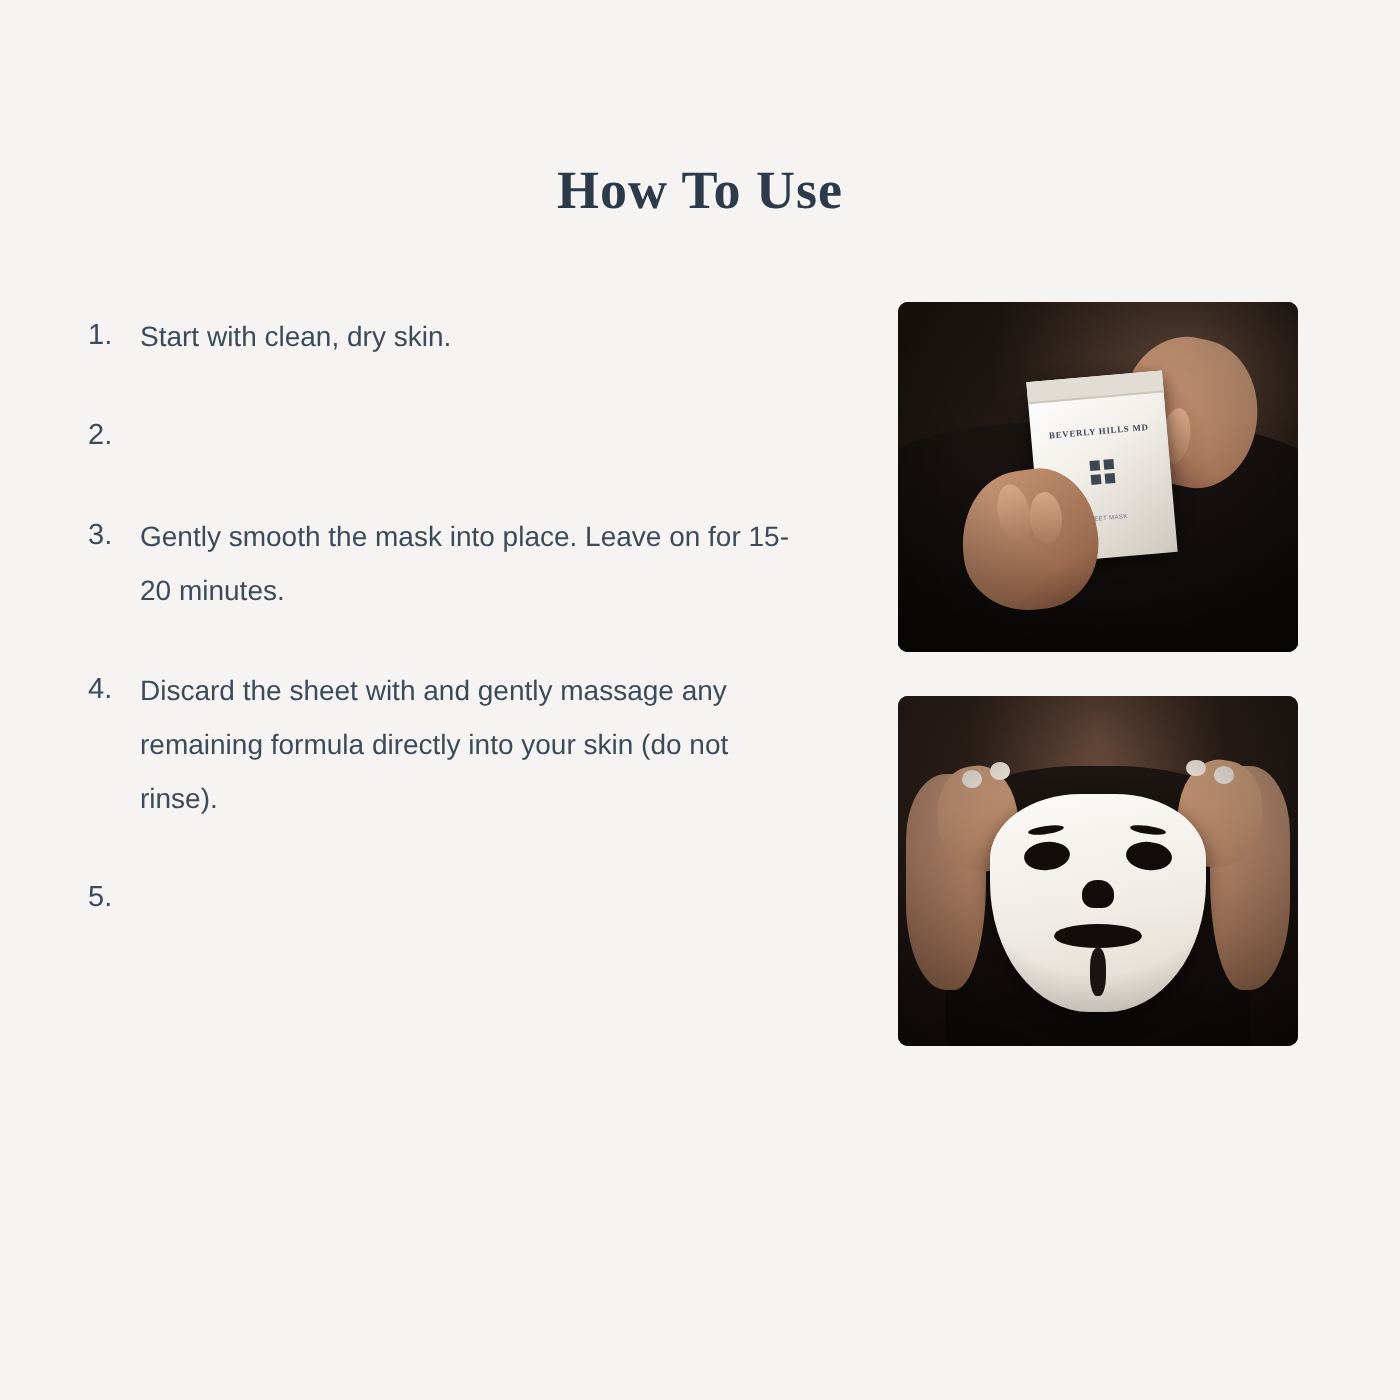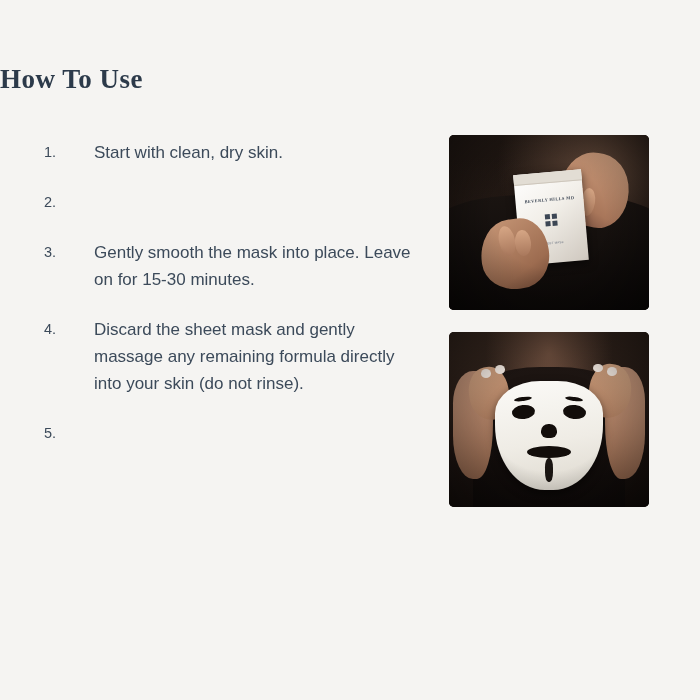--- a/index.html
+++ b/index.html
@@ -14,26 +14,27 @@
     overflow: hidden;
   }
   .page {
     position: relative;
     width: 700px;
     height: 700px;
     background: #f5f4f2;
     box-sizing: border-box;
   }
   .title {
+    text-align: center;
     font-family: "Liberation Serif", serif;
     font-weight: bold;
     font-size: 27px;
     color: #2c3a4a;
     letter-spacing: 0.5px;
-    padding-top: 64px;
+    padding-top: 80px;
   }
   .content {
     display: flex;
     flex-direction: row;
     align-items: flex-start;
     padding: 38px 30px 0 44px;
     box-sizing: border-box;
   }
   .steps {
     width: 370px;
@@ -46,25 +47,24 @@
     margin-bottom: 23px;
   }
   .step-num {
     width: 26px;
     flex: 0 0 26px;
     font-size: 14.5px;
     color: #3c4a5a;
     line-height: 27px;
   }
   .step-text {
-    font-size: 17px;
+    font-size: 14px;
     color: #3c4a5a;
     line-height: 27px;
     max-width: 330px;
-    margin-left: 24px;
   }
   .photos {
     flex: 1 1 auto;
     display: flex;
     flex-direction: column;
     align-items: center;
     padding-left: 14px;
     padding-top: 2px;
   }
   .photo {
@@ -328,26 +328,26 @@
         <div class="step-num">1.</div>
         <div class="step-text">Start with clean, dry skin.</div>
       </div>
 
       <div class="step">
         <div class="step-num">2.</div>
       </div>
 
       <div class="step">
         <div class="step-num">3.</div>
-        <div class="step-text">Gently smooth the mask into place. Leave on for 15-30 minutes.</div>
+        <div class="step-text">Gently smooth the mask into place. Leave on for 15-20 minutes.</div>
       </div>
 
       <div class="step">
         <div class="step-num">4.</div>
-        <div class="step-text">Discard the sheet mask and gently massage any remaining formula directly into your skin (do not rinse).</div>
+        <div class="step-text">Discard the sheet with and gently massage any remaining formula directly into your skin (do not rinse).</div>
       </div>
 
       <div class="step">
         <div class="step-num">5.</div>
       </div>
 
     </div>
 
     <div class="photos">
 

